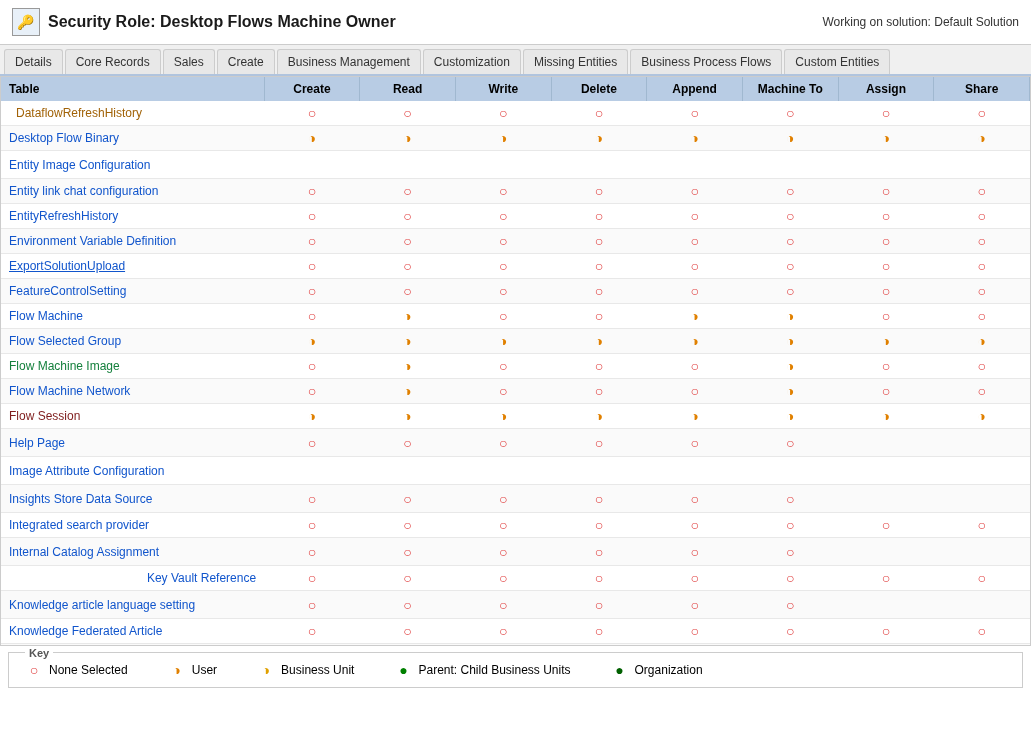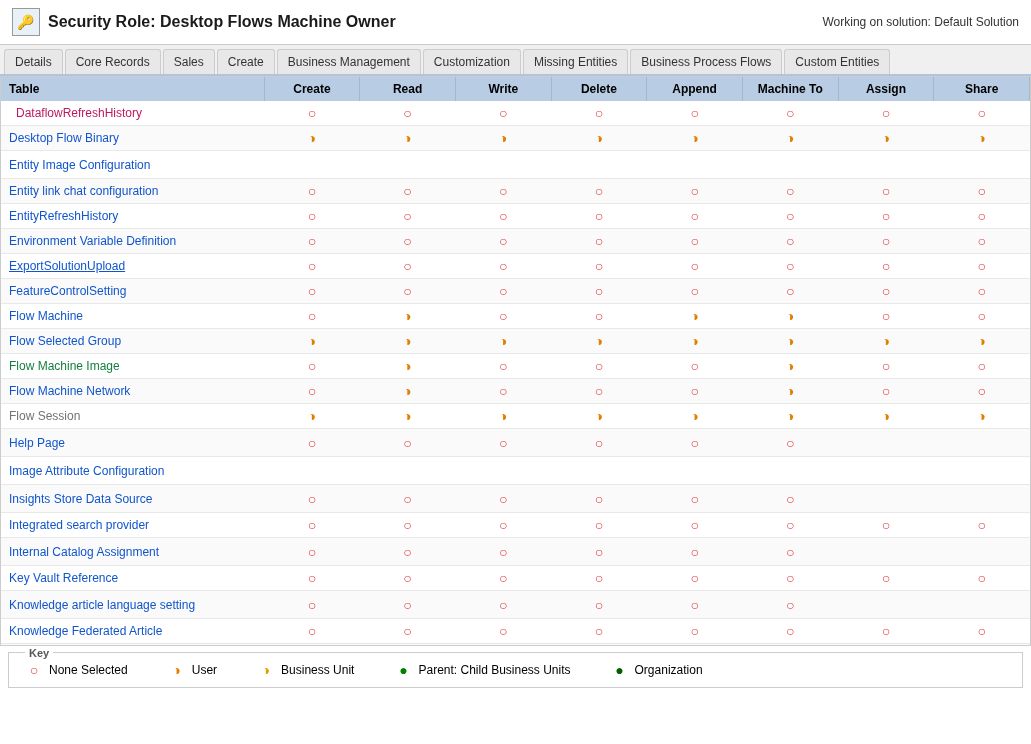--- a/index.html
+++ b/index.html
@@ -108,21 +108,21 @@
             <th>Write</th>
             <th>Delete</th>
             <th>Append</th>
             <th>Machine To</th>
             <th>Assign</th>
             <th>Share</th>
           </tr>
       </thead>
       <tbody id="table-body">
           <tr>
-            <td style="color: #be185d; cursor: pointer; padding-left: 15px;">DataflowRefreshHistory</td>
+            <td style="color: #a16207; cursor: pointer; padding-left: 15px;">DataflowRefreshHistory</td>
             <td style="cursor: pointer;"><span class="circle-icon none" title="None Selected">○</span></td>
             <td style="cursor: pointer;"><span class="circle-icon none" title="None Selected">○</span></td>
             <td style="cursor: pointer;"><span class="circle-icon none" title="None Selected">○</span></td>
             <td style="cursor: pointer;"><span class="circle-icon none" title="None Selected">○</span></td>
             <td style="cursor: pointer;"><span class="circle-icon none" title="None Selected">○</span></td>
             <td style="cursor: pointer;"><span class="circle-icon none" title="None Selected">○</span></td>
             <td style="cursor: pointer;"><span class="circle-icon none" title="None Selected">○</span></td>
             <td style="cursor: pointer;"><span class="circle-icon none" title="None Selected">○</span></td>
           </tr>
           <tr>
@@ -240,21 +240,21 @@
             <td style="cursor: pointer;"><span class="circle-icon none" title="None Selected">○</span></td>
             <td style="cursor: pointer;"><span class="circle-icon user" title="User">◑</span></td>
             <td style="cursor: pointer;"><span class="circle-icon none" title="None Selected">○</span></td>
             <td style="cursor: pointer;"><span class="circle-icon none" title="None Selected">○</span></td>
             <td style="cursor: pointer;"><span class="circle-icon none" title="None Selected">○</span></td>
             <td style="cursor: pointer;"><span class="circle-icon user" title="User">◑</span></td>
             <td style="cursor: pointer;"><span class="circle-icon none" title="None Selected">○</span></td>
             <td style="cursor: pointer;"><span class="circle-icon none" title="None Selected">○</span></td>
           </tr>
           <tr>
-            <td style="color: #737373; cursor: pointer;">Flow Session</td>
+            <td style="color: #7f1d1d; cursor: pointer;">Flow Session</td>
             <td style="cursor: pointer;"><span class="circle-icon user" title="User">◑</span></td>
             <td style="cursor: pointer;"><span class="circle-icon user" title="User">◑</span></td>
             <td style="cursor: pointer;"><span class="circle-icon user" title="User">◑</span></td>
             <td style="cursor: pointer;"><span class="circle-icon user" title="User">◑</span></td>
             <td style="cursor: pointer;"><span class="circle-icon user" title="User">◑</span></td>
             <td style="cursor: pointer;"><span class="circle-icon user" title="User">◑</span></td>
             <td style="cursor: pointer;"><span class="circle-icon user" title="User">◑</span></td>
             <td style="cursor: pointer;"><span class="circle-icon user" title="User">◑</span></td>
           </tr>
           <tr>
@@ -306,21 +306,21 @@
             <td style="cursor: pointer;"><span class="circle-icon none" title="None Selected">○</span></td>
             <td style="cursor: pointer;"><span class="circle-icon none" title="None Selected">○</span></td>
             <td style="cursor: pointer;"><span class="circle-icon none" title="None Selected">○</span></td>
             <td style="cursor: pointer;"><span class="circle-icon none" title="None Selected">○</span></td>
             <td style="cursor: pointer;"><span class="circle-icon none" title="None Selected">○</span></td>
             <td style="cursor: pointer;"><span class="circle-icon none" title="None Selected">○</span></td>
             <td style="cursor: pointer;"><span class="empty-cell"></span></td>
             <td style="cursor: pointer;"><span class="empty-cell"></span></td>
           </tr>
           <tr>
-            <td style="color: rgb(17, 85, 204); cursor: pointer;">Key Vault Reference</td>
+            <td style="color: rgb(17, 85, 204); cursor: pointer; text-align: right;">Key Vault Reference</td>
             <td style="cursor: pointer;"><span class="circle-icon none" title="None Selected">○</span></td>
             <td style="cursor: pointer;"><span class="circle-icon none" title="None Selected">○</span></td>
             <td style="cursor: pointer;"><span class="circle-icon none" title="None Selected">○</span></td>
             <td style="cursor: pointer;"><span class="circle-icon none" title="None Selected">○</span></td>
             <td style="cursor: pointer;"><span class="circle-icon none" title="None Selected">○</span></td>
             <td style="cursor: pointer;"><span class="circle-icon none" title="None Selected">○</span></td>
             <td style="cursor: pointer;"><span class="circle-icon none" title="None Selected">○</span></td>
             <td style="cursor: pointer;"><span class="circle-icon none" title="None Selected">○</span></td>
           </tr>
           <tr>

